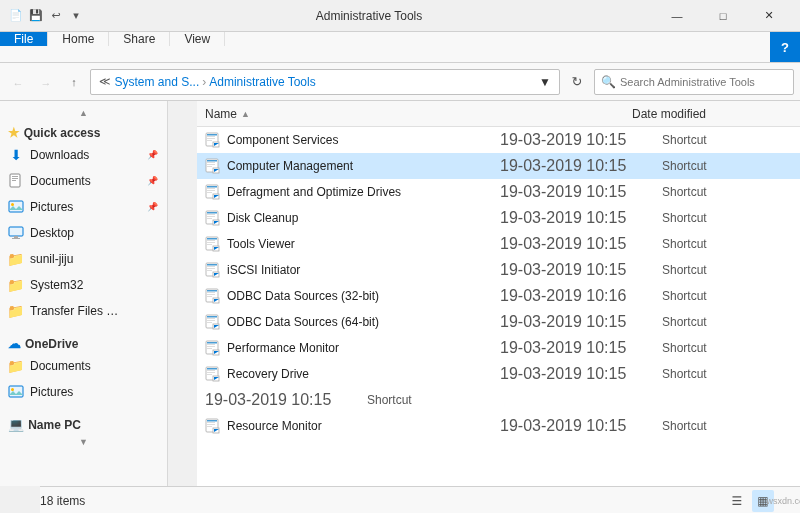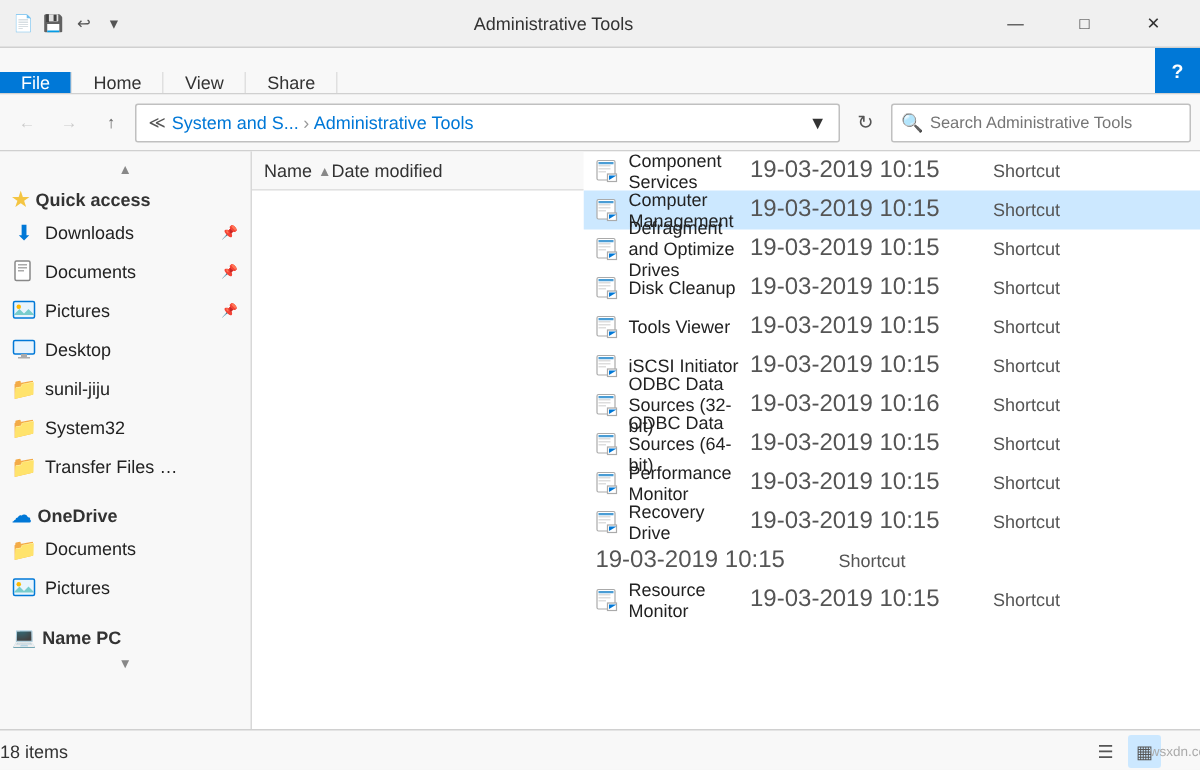--- a/index.html
+++ b/index.html
@@ -21,21 +21,21 @@
     .win-btn { width: 46px; height: 32px; display: flex; align-items: center; justify-content: center; font-size: 11px; cursor: pointer; color: #333; }
 
     
     .ribbon {
       background: #f8f8f8;
       border-bottom: 1px solid #d0d0d0;
     }
     .ribbon-tabs {
       display: flex;
       height: 30px;
-      align-items: flex-end;
+      align-items: flex-start;
     }
     .ribbon-tab {
       padding: 0 14px;
       display: flex;
       align-items: center;
       font-size: 12px;
       cursor: pointer;
       color: #333;
       border-right: 1px solid #e0e0e0;
     }
@@ -136,20 +136,22 @@
     }
     .sidebar-divider { height: 8px; }
     .folder-icon-yellow { color: #ffb900; font-size: 14px; }
 
     
     .content-area {
       flex: 1;
       background: white;
       overflow: hidden;
       display: flex;
+      flex-direction: column;
+      margin-left: 29px;
     }
     .content-header {
       display: flex;
       align-items: center;
       height: 26px;
       padding: 0 8px;
       border-bottom: 1px solid #e0e0e0;
       background: #f8f8f8;
       font-size: 12px;
     }
@@ -184,20 +186,21 @@
     .status-bar {
       height: 28px;
       background: #f8f8f8;
       border-top: 1px solid #d0d0d0;
       display: flex;
       align-items: center;
       padding: 0 0;
       font-size: 12px;
       color: #333;
       gap: 16px;
+      margin-left: 40px;
     }
     .status-right { margin-left: auto; display: flex; gap: 4px; }
     .view-btn { width: 22px; height: 22px; display: flex; align-items: center; justify-content: center; cursor: pointer; border-radius: 2px; font-size: 12px; color: #555; }
     .view-btn.active { background: #cce8ff; }
 
     
     .icon-svg { width: 16px; height: 16px; }
   </style>
 </head>
 <body>
@@ -214,22 +217,22 @@
     <div class="win-btn">—</div>
     <div class="win-btn">□</div>
     <div class="win-btn close">✕</div>
   </div>
 </div>
 
 <div class="ribbon">
   <div class="ribbon-tabs">
     <div class="ribbon-tab active">File</div>
     <div class="ribbon-tab">Home</div>
+    <div class="ribbon-tab">Share</div>
     <div class="ribbon-tab">View</div>
-    <div class="ribbon-tab">Share</div>
     <div class="ribbon-help">?</div>
   </div>
 </div>
 
 <div class="address-bar">
   <div class="nav-btn disabled">←</div>
   <div class="nav-btn disabled">→</div>
   <div class="nav-btn">↑</div>
   <div class="address-path">
     <span style="color:#555; font-size:11px; margin-right:4px;">≪</span>

